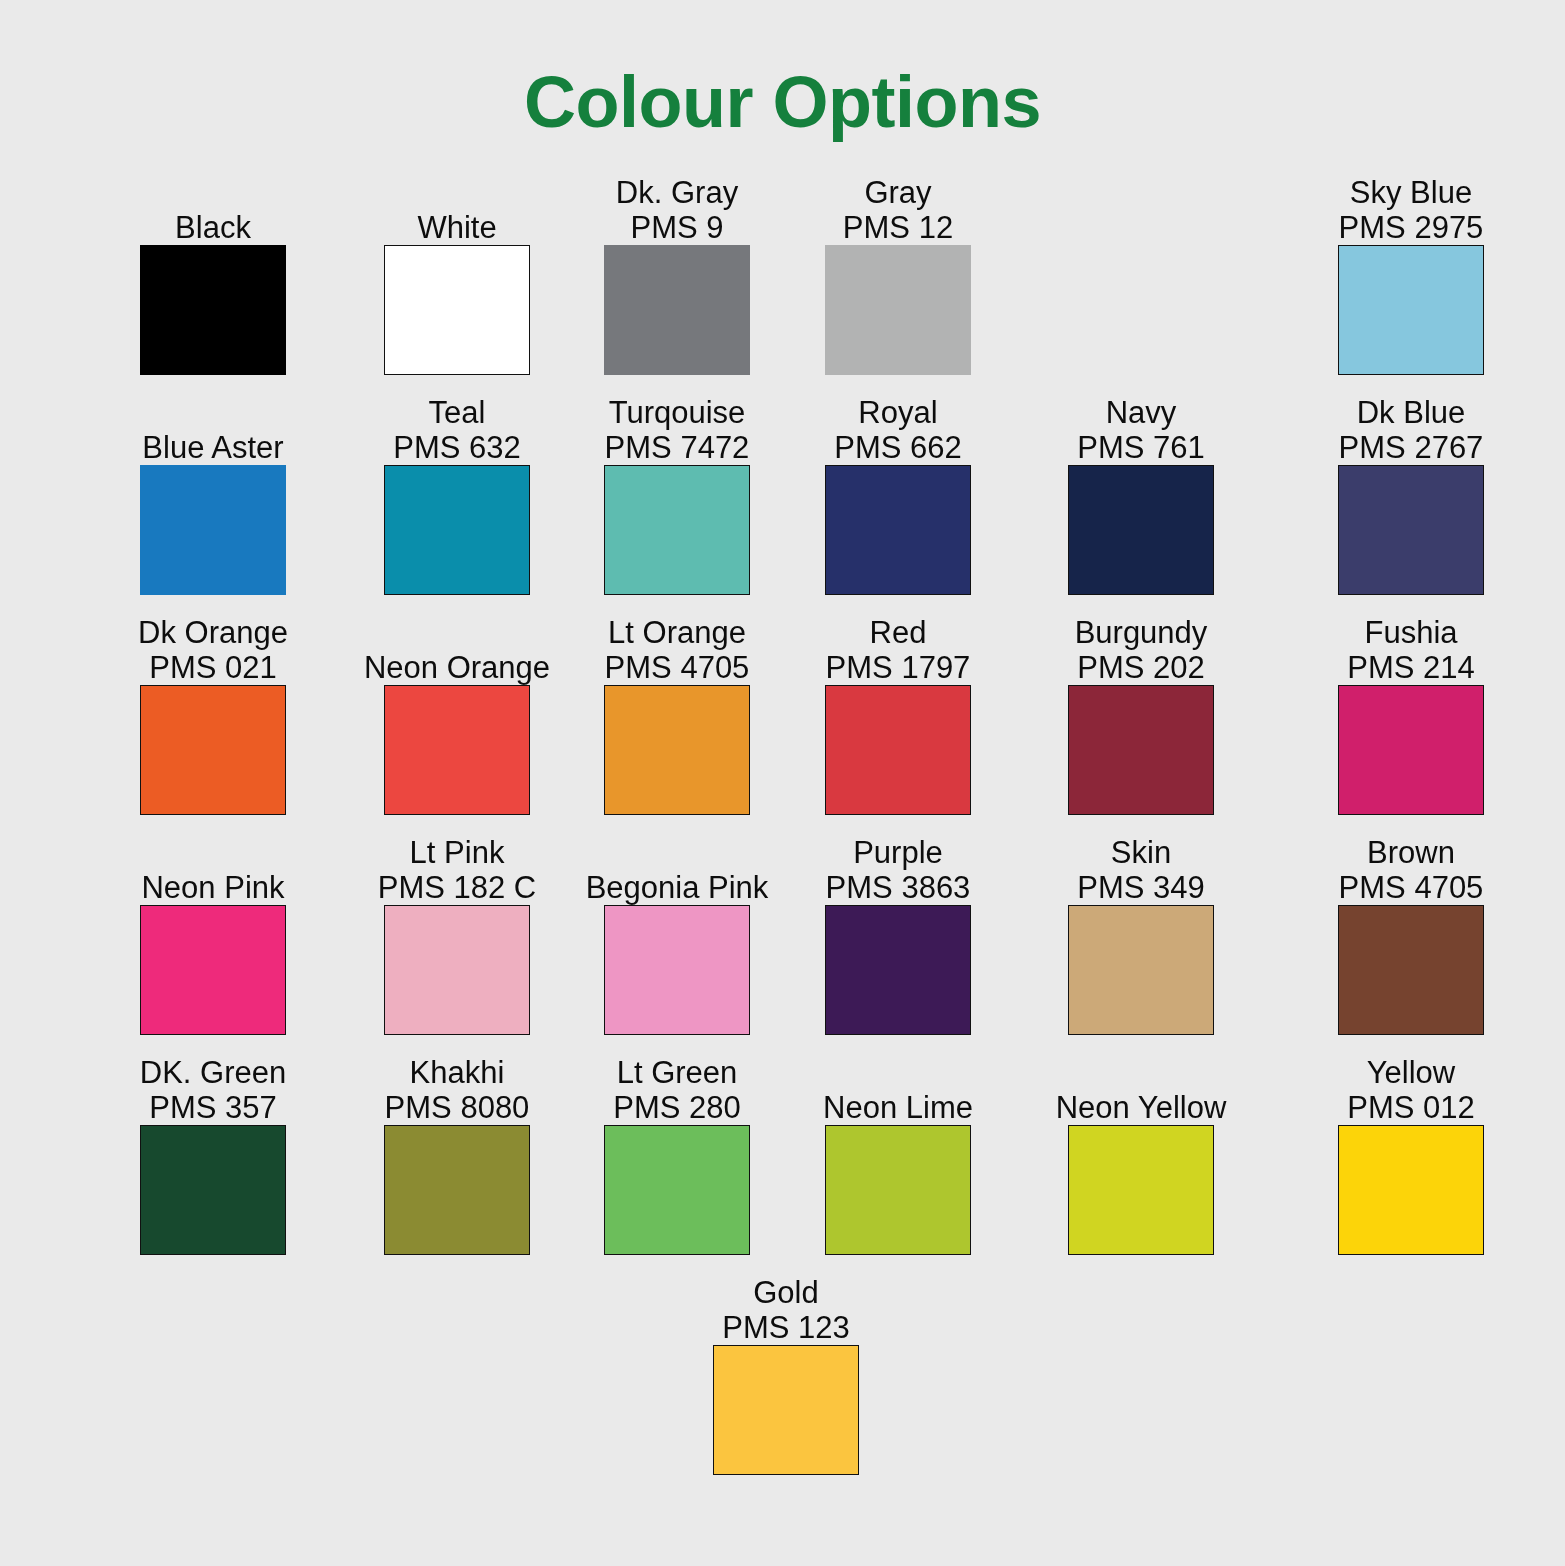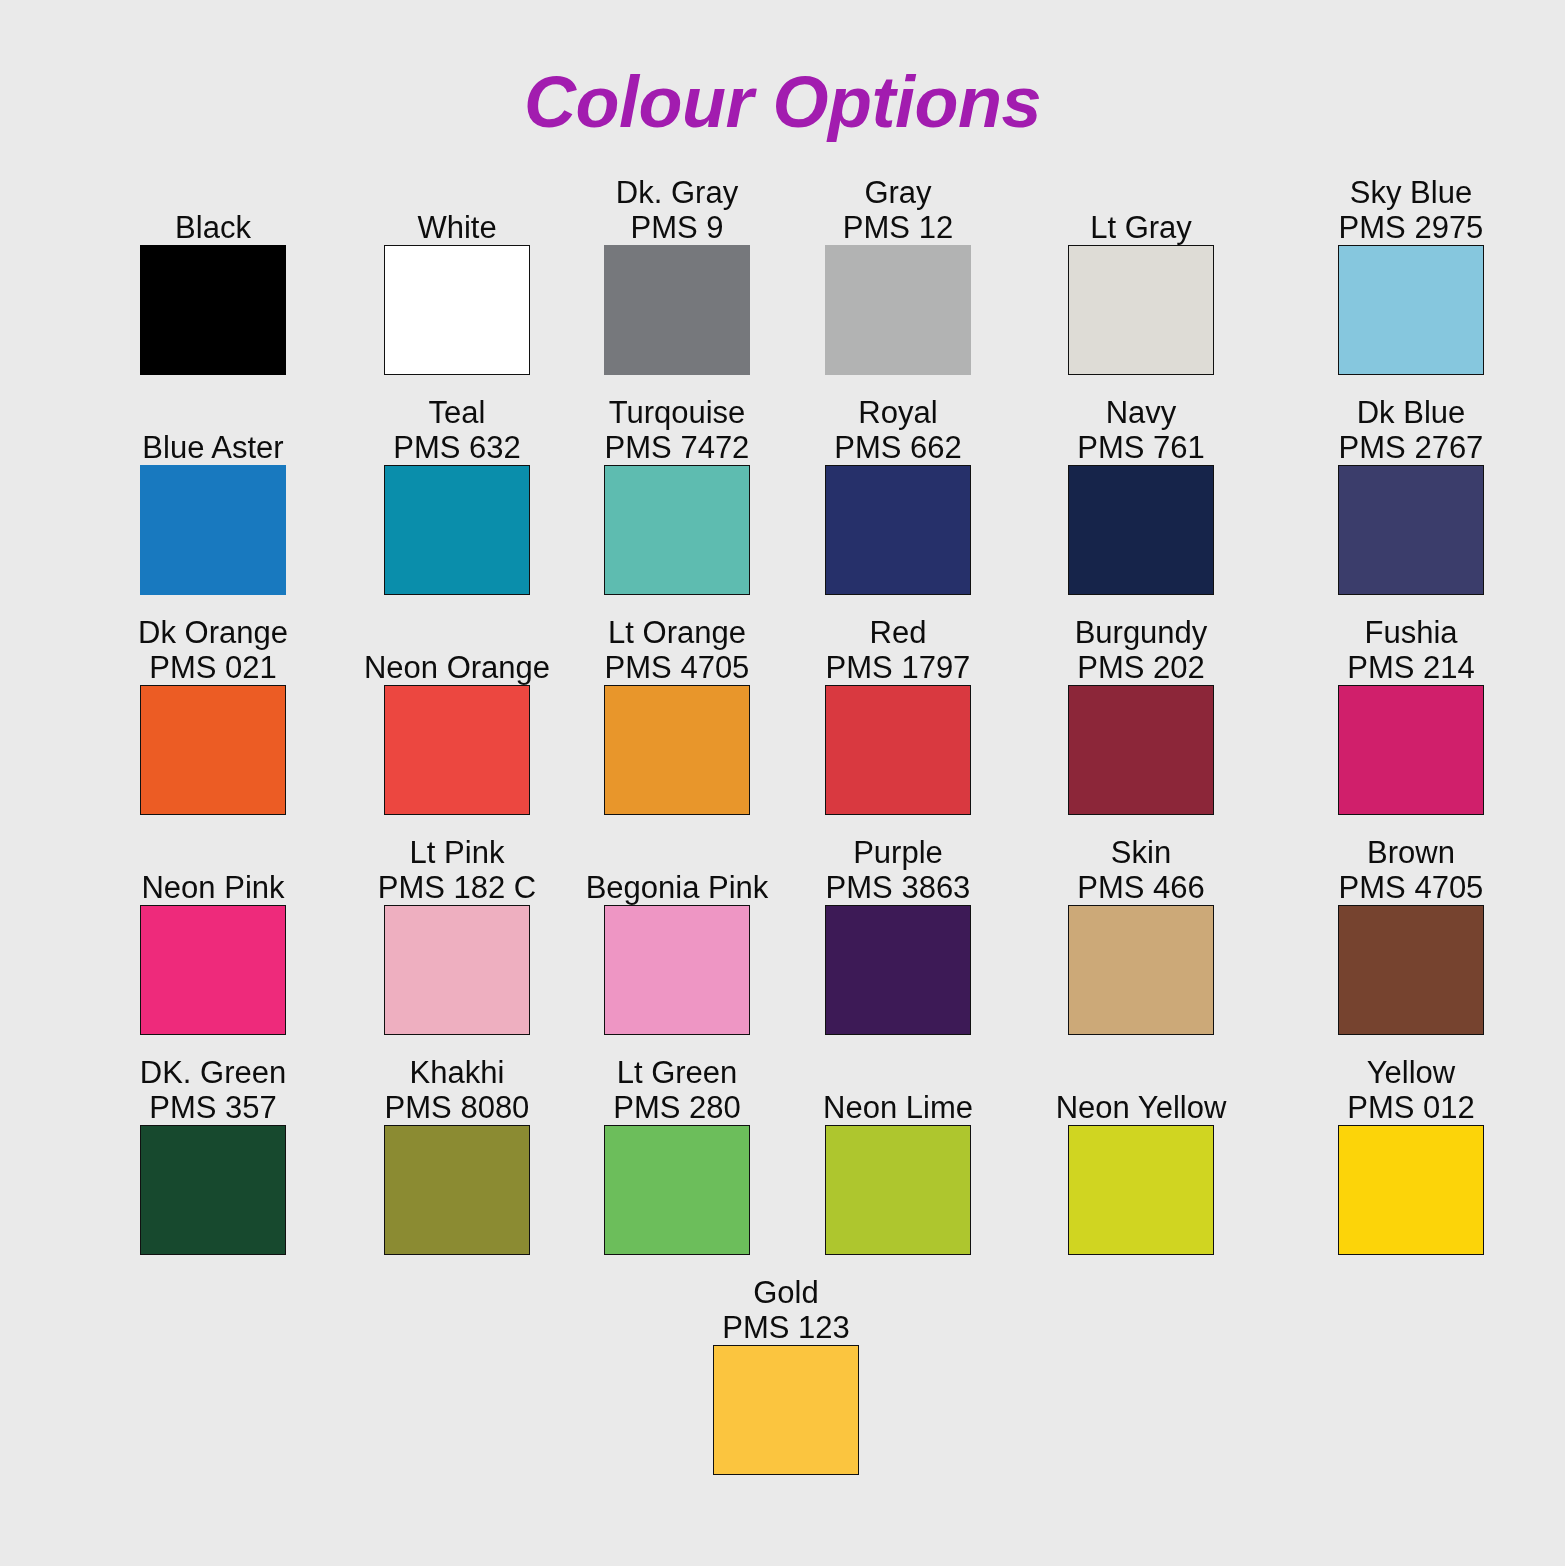--- a/index.html
+++ b/index.html
@@ -20,24 +20,23 @@
     background: #eaeaea;
   }
   .page-title {
     position: absolute;
     top: 66px;
     left: 0;
     width: 1565px;
     text-align: center;
     font-size: 72px;
     font-weight: 700;
-    color: #a21caf;
+    color: #15803d;
     letter-spacing: -0.5px;
     line-height: 1;
-    font-style: italic;
   }
   .grid {
     position: absolute;
     top: 168px;
     left: 140px;
     width: 1305px;
   }
   .row {
     position: relative;
     height: 220px;
@@ -121,26 +120,20 @@
           </div>
           <div class="swatch no-border" style="background: rgb(118, 120, 124);"></div>
         </div>
         <div class="cell c3">
           <div class="label-wrap">
             <div class="swatch-label">Gray
 PMS 12</div>
           </div>
           <div class="swatch no-border" style="background: rgb(178, 179, 179);"></div>
         </div>
-        <div class="cell c4">
-          <div class="label-wrap">
-            <div class="swatch-label">Lt Gray</div>
-          </div>
-          <div class="swatch" style="background: rgb(222, 220, 214); border-color: rgb(17, 17, 17);"></div>
-        </div>
         <div class="cell c5">
           <div class="label-wrap">
             <div class="swatch-label">Sky Blue
 PMS 2975</div>
           </div>
           <div class="swatch" style="background: rgb(134, 199, 222); border-color: rgb(17, 17, 17);"></div>
         </div>
       </div>
       <div class="row">
         <div class="cell c0">
@@ -251,21 +244,21 @@
         <div class="cell c3">
           <div class="label-wrap">
             <div class="swatch-label">Purple
 PMS 3863</div>
           </div>
           <div class="swatch" style="background: rgb(61, 26, 86); border-color: rgb(17, 17, 17);"></div>
         </div>
         <div class="cell c4">
           <div class="label-wrap">
             <div class="swatch-label">Skin
-PMS 466</div>
+PMS 349</div>
           </div>
           <div class="swatch" style="background: rgb(204, 169, 120); border-color: rgb(17, 17, 17);"></div>
         </div>
         <div class="cell c5">
           <div class="label-wrap">
             <div class="swatch-label">Brown
 PMS 4705</div>
           </div>
           <div class="swatch" style="background: rgb(118, 67, 47); border-color: rgb(17, 17, 17);"></div>
         </div>

